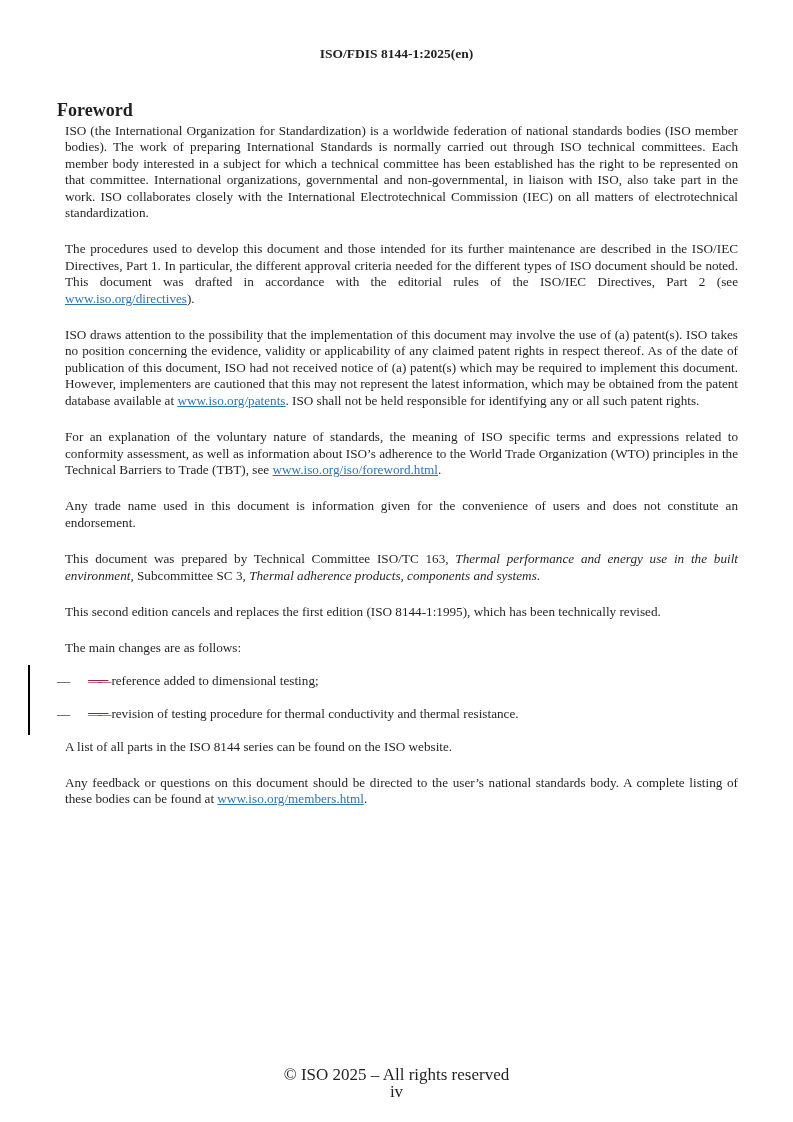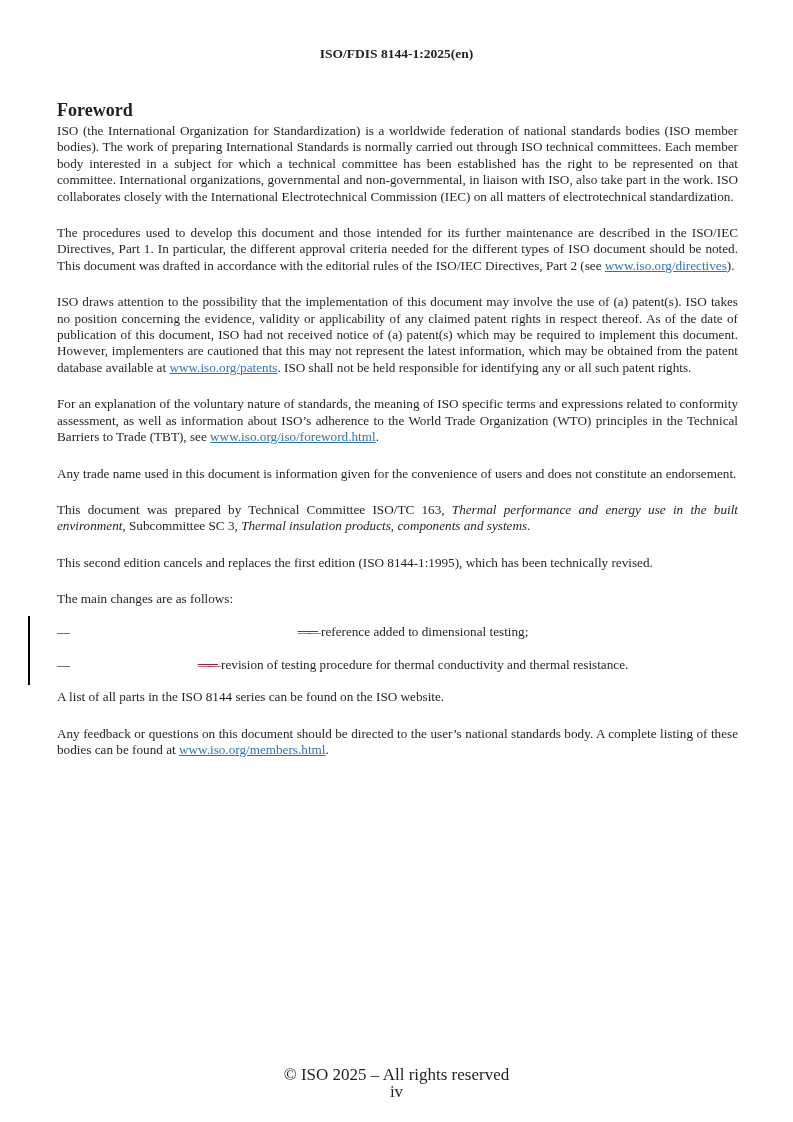--- a/index.html
+++ b/index.html
@@ -33,21 +33,21 @@
     top: 100px;
     left: 57px;
     width: 681px;
   }
   .heading {
     font-size: 18px;
     font-weight: bold;
     margin: 0 0 2px 0;
   }
   .content p {
-    margin: 0 0 20px 0;
+    margin: 0 0 20px 8px;
     font-size: 13.2px;
     line-height: 16.4px;
     text-align: justify;
   }
   .content p.single { text-align: left; }
   a.link {
     color: var(--link);
     text-decoration: underline;
     cursor: pointer;
   }
@@ -65,21 +65,21 @@
     background: var(--changebar);
   }
   .list-item {
     display: flex;
     font-size: 13.2px;
     line-height: 16.4px;
     margin-bottom: 17px;
   }
   .list-item:last-child { margin-bottom: 0; }
   .list-item .bullet { flex: 0 0 31px; }
-  .list-item .li-text { flex: 1; text-align: center; }
+  .list-item .li-text { flex: 1; text-align: left; }
   .del {
     color: var(--deletion);
     text-decoration: line-through;
     letter-spacing: -3px;
     margin-right: 3px;
   }
   .footer {
     position: absolute;
     top: 1066px;
     left: 0;
@@ -98,21 +98,21 @@
 
   <div class="content">
 
     <h1 class="heading">Foreword</h1>
 
     <p><span>ISO (the International Organization for Standardization) is a worldwide federation of national standards bodies (ISO member bodies). The work of preparing International Standards is normally carried out through ISO technical committees. Each member body interested in a subject for which a technical committee has been established has the right to be represented on that committee. International organizations, governmental and non-governmental, in liaison with ISO, also take part in the work. ISO collaborates closely with the International Electrotechnical Commission (IEC) on all matters of electrotechnical standardization.</span></p>
     <p><span>The procedures used to develop this document and those intended for its further maintenance are described in the ISO/IEC Directives, Part 1. In particular, the different approval criteria needed for the different types of ISO document should be noted. This document was drafted in accordance with the editorial rules of the ISO/IEC Directives, Part 2 (see </span><a class="link" href="#">www.iso.org/directives</a><span>).</span></p>
     <p><span>ISO draws attention to the possibility that the implementation of this document may involve the use of (a) patent(s). ISO takes no position concerning the evidence, validity or applicability of any claimed patent rights in respect thereof. As of the date of publication of this document, ISO had not received notice of (a) patent(s) which may be required to implement this document. However, implementers are cautioned that this may not represent the latest information, which may be obtained from the patent database available at </span><a class="link" href="#">www.iso.org/patents</a><span>. ISO shall not be held responsible for identifying any or all such patent rights.</span></p>
     <p><span>For an explanation of the voluntary nature of standards, the meaning of ISO specific terms and expressions related to conformity assessment, as well as information about ISO’s adherence to the World Trade Organization (WTO) principles in the Technical Barriers to Trade (TBT), see </span><a class="link" href="#">www.iso.org/iso/foreword.html</a><span>.</span></p>
     <p><span>Any trade name used in this document is information given for the convenience of users and does not constitute an endorsement.</span></p>
-    <p><span>This document was prepared by Technical Committee ISO/TC 163, </span><em class="it">Thermal performance and energy use in the built environment</em><span>, Subcommittee SC 3, </span><em class="it">Thermal insulation products, components and systems</em><span>.</span></p>
+    <p><span>This document was prepared by Technical Committee ISO/TC 163, </span><em class="it">Thermal performance and energy use in the built environment</em><span>, Subcommittee SC 3, </span><em class="it">Thermal adherence products, components and systems</em><span>.</span></p>
     <p><span>This second edition cancels and replaces the first edition (ISO 8144-1:1995), which has been technically revised.</span></p>
     <p class="single"><span>The main changes are as follows:</span></p>
 
     <div class="list-wrap">
       <div class="change-bar"></div>
       <div class="list-item">
         <span class="bullet">—</span>
         <span class="li-text"><span class="del">——</span><span>reference added to dimensional testing;</span></span>
       </div>
       <div class="list-item">

